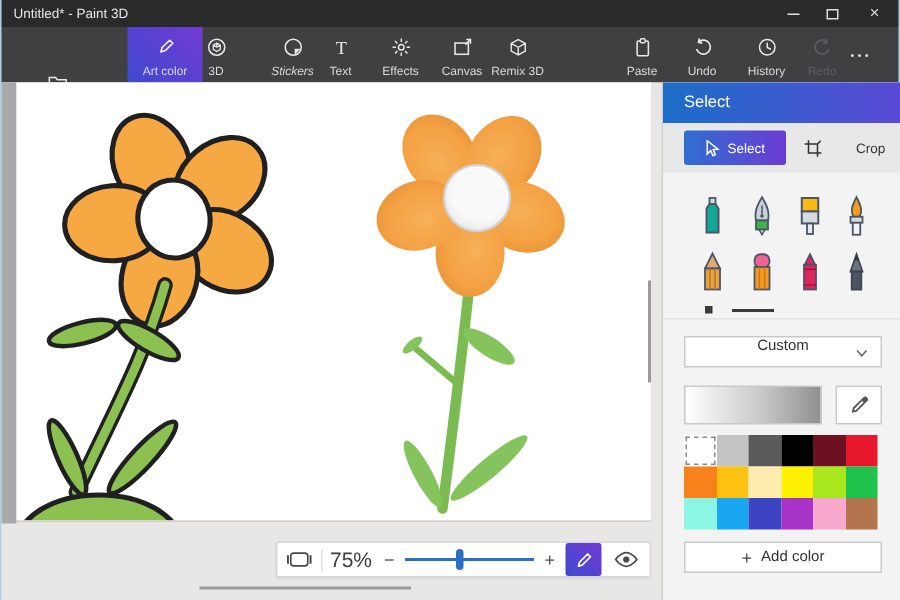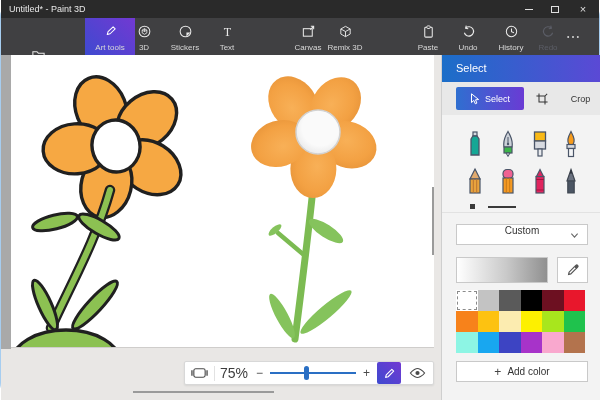--- a/index.html
+++ b/index.html
@@ -1,18 +1,18 @@
 <!DOCTYPE html>
 <html><head>
 <meta charset="utf-8">
 <style>
   * { margin:0; padding:0; box-sizing:border-box; }
   html,body { width:600px; height:400px; overflow:hidden; font-family:"Liberation Sans", sans-serif; }
   .window { position:relative; width:600px; height:400px; background:#e9e7e5;
-            border-left:1px solid #a6cdf0; border-right:1px solid #a6cdf0; border-bottom:1px solid #a6cdf0;border-radius:17px; }
+            border-left:1px solid #a6cdf0; border-right:1px solid #a6cdf0; border-bottom:1px solid #a6cdf0; }
 
   
   .titlebar { position:absolute; left:0; top:0; width:100%; height:18px; background:#2a2a2a; }
   .titlebar .title { position:absolute; left:8px; top:0; line-height:18px; font-size:9px; color:#e8e8e8; }
   .win-btn { position:absolute; top:0; height:18px; width:24px; display:flex; align-items:center; justify-content:center; color:#dfdfdf; }
   .wb-min { right:58px; } .wb-max { right:32px; } .wb-close { right:4px; font-size:11px; }
   .min-glyph { display:block; width:8px; height:1px; background:#dfdfdf; }
   .max-glyph { display:block; width:8px; height:7px; border:1px solid #dfdfdf; }
 
   
@@ -107,41 +107,48 @@
       <svg width="15" height="15" viewBox="0 0 16 16">
           <path d="M2 5 h4.4 l1.4 1.6 H14 v6.4 H2 z" fill="none" stroke="#e9e9e9" stroke-width="1.1"></path>
         </svg>
       <span class="lbl">Menu</span>
     </div>
     <div class="tb-item active" style="left:84px;width:50px;">
       <svg width="15" height="15" viewBox="0 0 16 16">
           <path d="M10.8 3 l2.2 2.2 L7.6 10.4 l-3.1 .9 .9-3.1 z" fill="none" stroke="#ffffff" stroke-width="1.1" stroke-linejoin="round"></path>
           <path d="M4.5 11.3 l.5-1.6 1.1 1.1 z" fill="#ffffff"></path>
         </svg>
-      <span class="lbl">Art tools</span>
+      <span class="lbl">Art color</span>
     </div>
     <div class="tb-item" style="left:130px;width:26px;">
       <svg width="15" height="15" viewBox="0 0 16 16">
           <circle cx="8" cy="8" r="5.7" fill="none" stroke="#e9e9e9" stroke-width="1.1"></circle>
           <path d="M8 5 l2.5 1.5 v3 L8 11 5.5 9.5 v-3 z M8 5 v3 M5.5 6.5 8 8 M10.5 6.5 8 8" fill="none" stroke="#e9e9e9" stroke-width="0.9"></path>
         </svg>
       <span class="lbl">3D</span>
     </div>
-    <div class="tb-item" style="left:162px;width:44px;">
+    <div class="tb-item" style="left:172px;width:44px;font-style:italic;">
       <svg width="15" height="15" viewBox="0 0 16 16">
           <circle cx="8" cy="8" r="5.7" fill="none" stroke="#e9e9e9" stroke-width="1.1"></circle>
           <path d="M9 13.3 L13.3 9 9 9 z" fill="#e9e9e9"></path>
         </svg>
       <span class="lbl">Stickers</span>
     </div>
     <div class="tb-item" style="left:206px;width:40px;">
       <svg width="15" height="15" viewBox="0 0 16 16">
           <text x="8" y="12.5" font-size="13" fill="#e9e9e9" text-anchor="middle" font-family="Liberation Serif, serif">T</text>
         </svg>
       <span class="lbl">Text</span>
+    </div>
+    <div class="tb-item" style="left:246px;width:40px;">
+      <svg width="15" height="15" viewBox="0 0 16 16">
+          <circle cx="8" cy="8" r="2" fill="none" stroke="#e9e9e9" stroke-width="1"></circle>
+          <path d="M8 1.8v2.4 M8 11.8v2.4 M1.8 8h2.4 M11.8 8h2.4 M3.6 3.6l1.7 1.7 M10.7 10.7l1.7 1.7 M12.4 3.6l-1.7 1.7 M5.3 10.7l-1.7 1.7" stroke="#e9e9e9" stroke-width="1"></path>
+        </svg>
+      <span class="lbl">Effects</span>
     </div>
     <div class="tb-item" style="left:286px;width:42px;">
       <svg width="15" height="15" viewBox="0 0 16 16">
           <rect x="2.5" y="5" width="9.5" height="8" fill="none" stroke="#e9e9e9" stroke-width="1.1"></rect>
           <path d="M10.5 2.5 h3 v3 M13.5 2.5 l-3.6 3.6" fill="none" stroke="#e9e9e9" stroke-width="1.1"></path>
         </svg>
       <span class="lbl">Canvas</span>
     </div>
     <div class="tb-item" style="left:318px;width:52px;">
       <svg width="15" height="15" viewBox="0 0 16 16">

